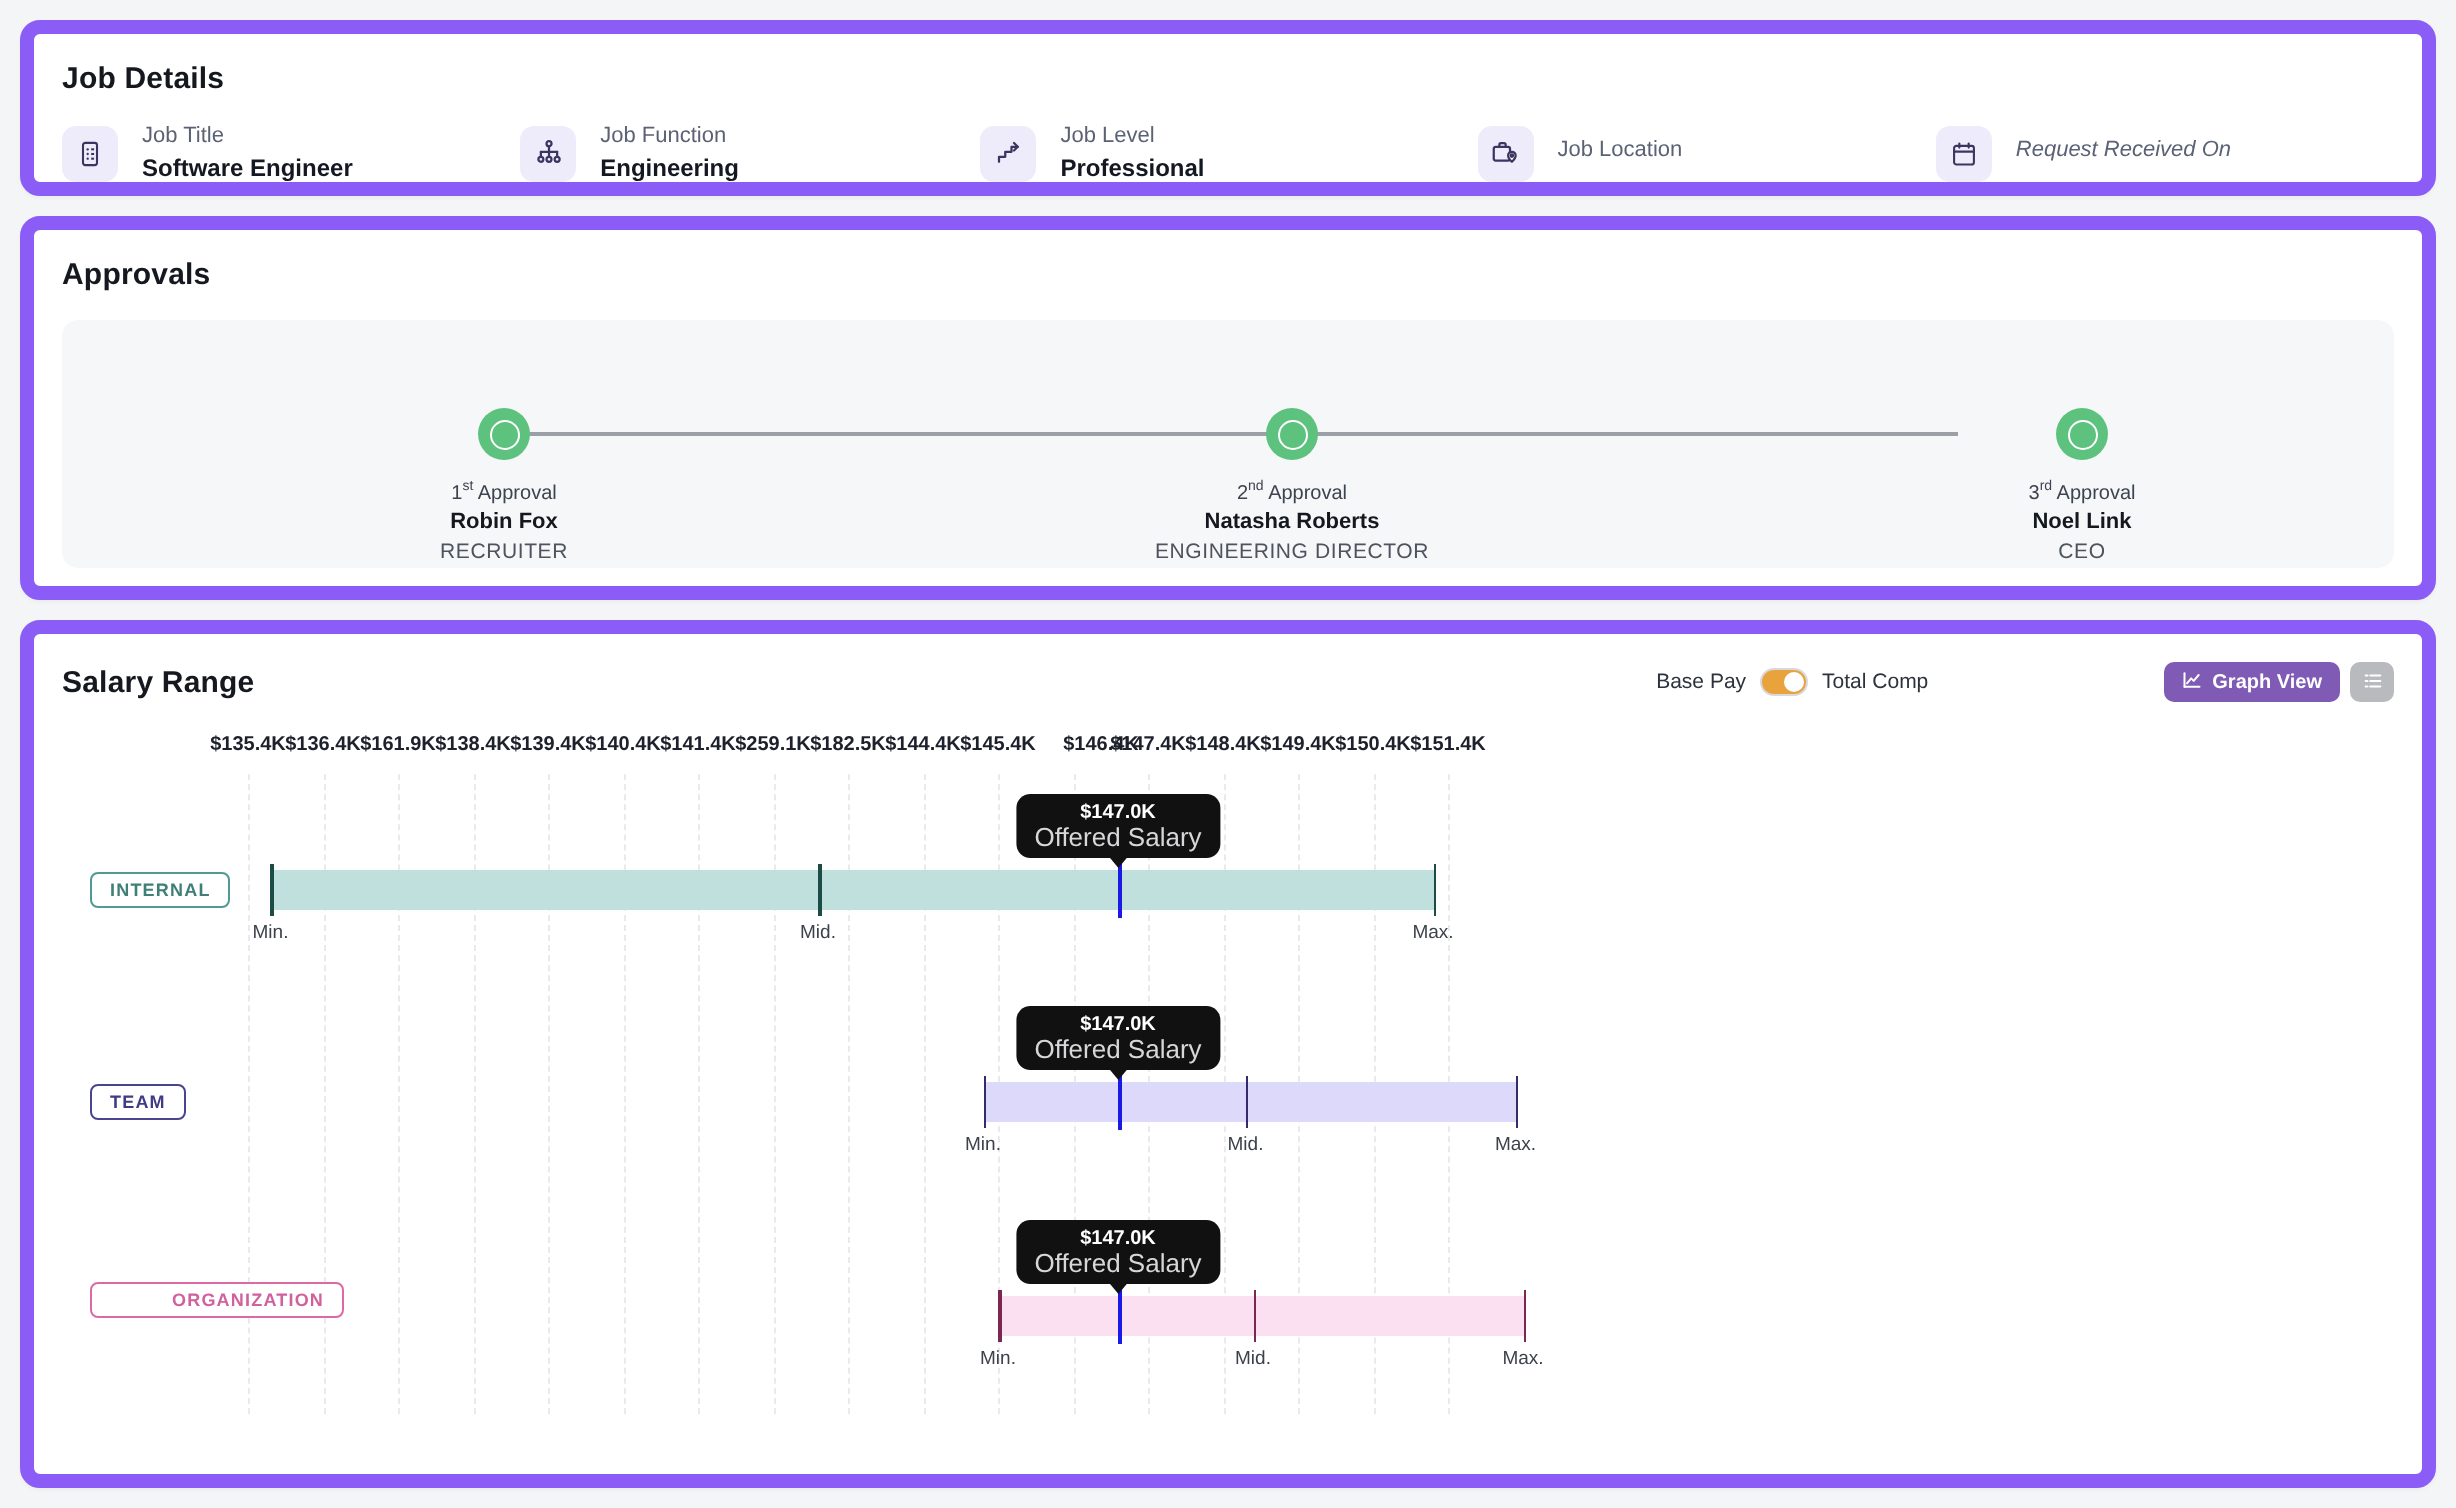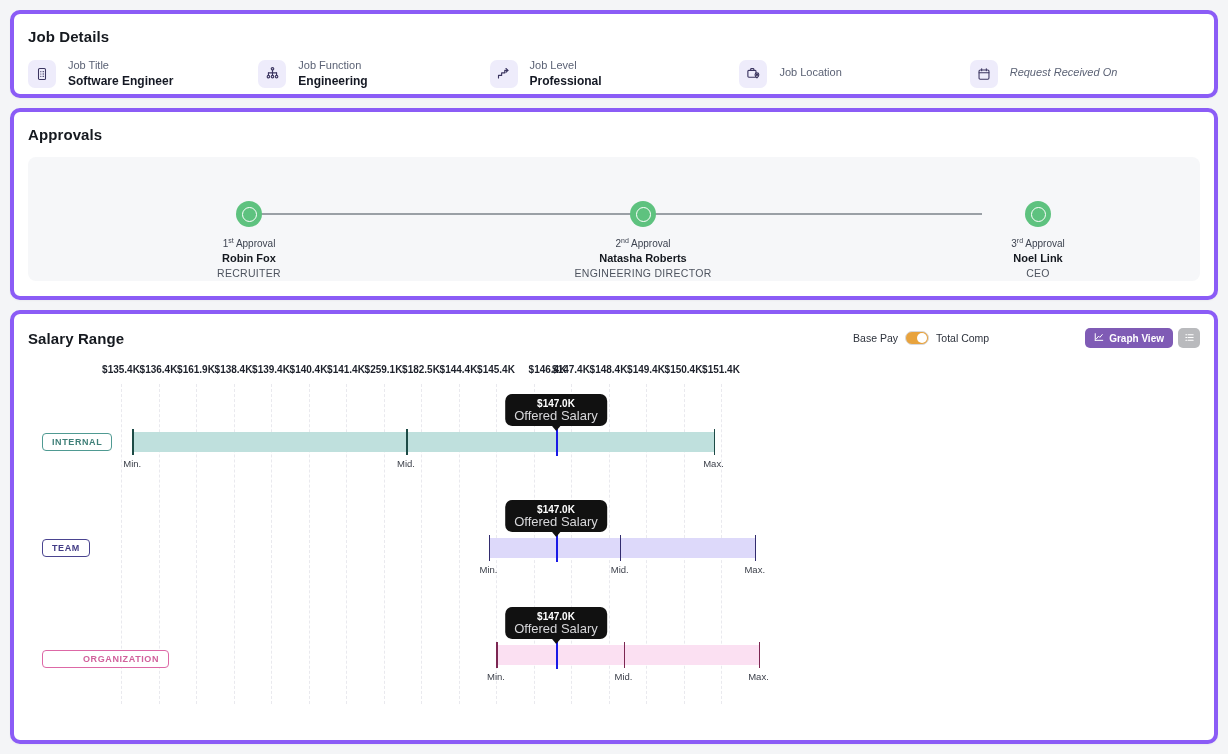--- a/index.html
+++ b/index.html
@@ -7,21 +7,21 @@
     width: 1228px; height: 754px;
     background: #f4f5f7;
     font-family: "Liberation Sans", sans-serif;
     color: #1f2430;
     overflow: hidden;
   }
   .page { width: 1228px; height: 754px; padding: 10px; display: flex; flex-direction: column; gap: 10px; }
 
   .card {
     background: #ffffff;
-    border: 4px solid #8b5cf6;
+    border: 7px solid #8b5cf6;
     border-radius: 10px;
     box-shadow: 0 1px 2px rgba(16,24,40,.04);
   }
   .card-title { font-size: 15px; font-weight: bold; color: #15191f; letter-spacing: .1px; }
 
   
   .job-card { padding: 14px 14px 0 14px; height: 88px; }
   .job-grid { display: flex; margin-top: 14px; }
   .job-item { display: flex; align-items: center; gap: 12px; }
   .job-item:nth-child(1) { width: 236px; }
@@ -79,21 +79,21 @@
   .toggle-lbl { font-size: 10.5px; color: #2d323c; }
   .switch {
     width: 24px; height: 14px; border-radius: 8px;
     background: #e8a33d; position: relative; cursor: pointer;
     border: 1px solid #d9d9dd;
   }
   .switch .knob {
     position: absolute; top: 1px; right: 1px;
     width: 10px; height: 10px; border-radius: 50%; background: #fff;
   }
-  .viewbtns { display: flex; gap: 5px; margin-left: 82px; }
+  .viewbtns { display: flex; gap: 5px; margin-left: 104px; }
   .btn-graph {
     background: #7f5bb5; color: #fff; border: none; border-radius: 5px;
     height: 20px; padding: 0 9px; font-size: 10px; font-weight: bold;
     display: flex; align-items: center; gap: 5px; cursor: pointer;
     font-family: "Liberation Sans", sans-serif;
   }
   .btn-list {
     background: #b9babd; border: none; border-radius: 5px;
     height: 20px; width: 22px; display: flex; align-items: center; justify-content: center;
     cursor: pointer;
@@ -374,21 +374,21 @@
             <div class="tick tick-team" style="left: 726.75px; top: 171px;"></div>
             <div class="endlabel" style="left: 726.75px; top: 200px;">Max.</div>
             <div class="tick tick-offer" style="left: 528px; top: 170px;"></div>
             <div class="tooltip" style="left: 528px; top: 136px;">
               <div class="tt-val">$147.0K</div>
               <div class="tt-lbl">Offered Salary</div>
               <div class="tt-arrow"></div>
             </div>
           </div>
           <div class="row" style="top: 0px;">
-            <div class="badge badge-org" style="top: 286px; padding-left: 40px;">ORGANIZATION</div>
+            <div class="badge badge-org" style="top: 274px; padding-left: 40px;">ORGANIZATION</div>
             <div class="bar bar-org" style="left: 468px; width: 262.5px; top: 281px;"></div>
             <div class="tick tick-org" style="left: 468px; top: 278px;"></div>
             <div class="endlabel" style="left: 468px; top: 307px;">Min.</div>
             <div class="tick tick-org" style="left: 595.5px; top: 278px;"></div>
             <div class="endlabel" style="left: 595.5px; top: 307px;">Mid.</div>
             <div class="tick tick-org" style="left: 730.5px; top: 278px;"></div>
             <div class="endlabel" style="left: 730.5px; top: 307px;">Max.</div>
             <div class="tick tick-offer" style="left: 528px; top: 277px;"></div>
             <div class="tooltip" style="left: 528px; top: 243px;">
               <div class="tt-val">$147.0K</div>

